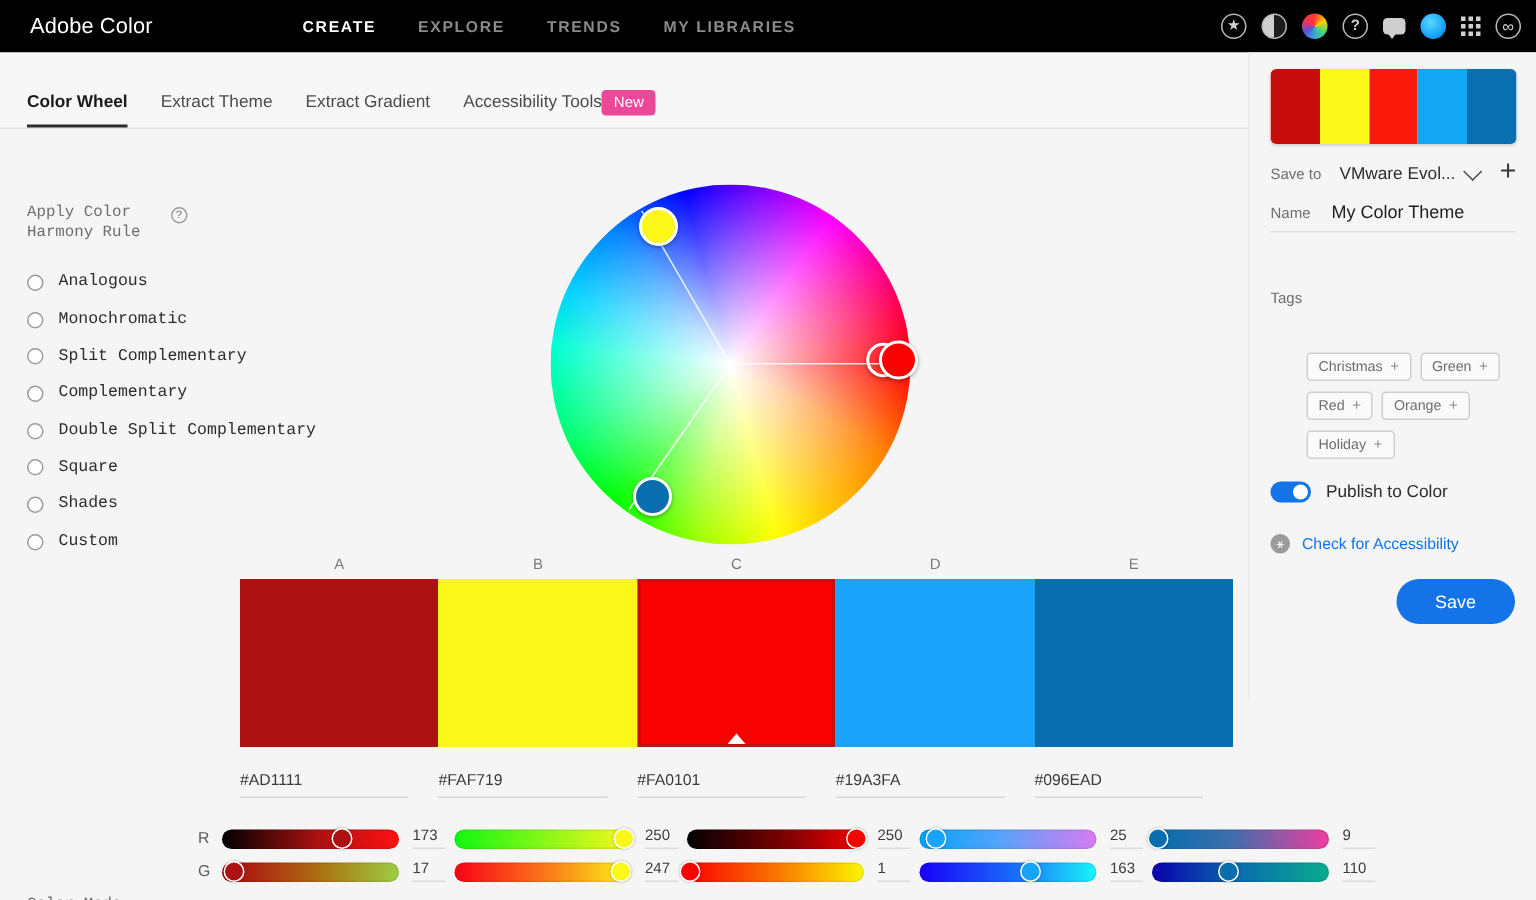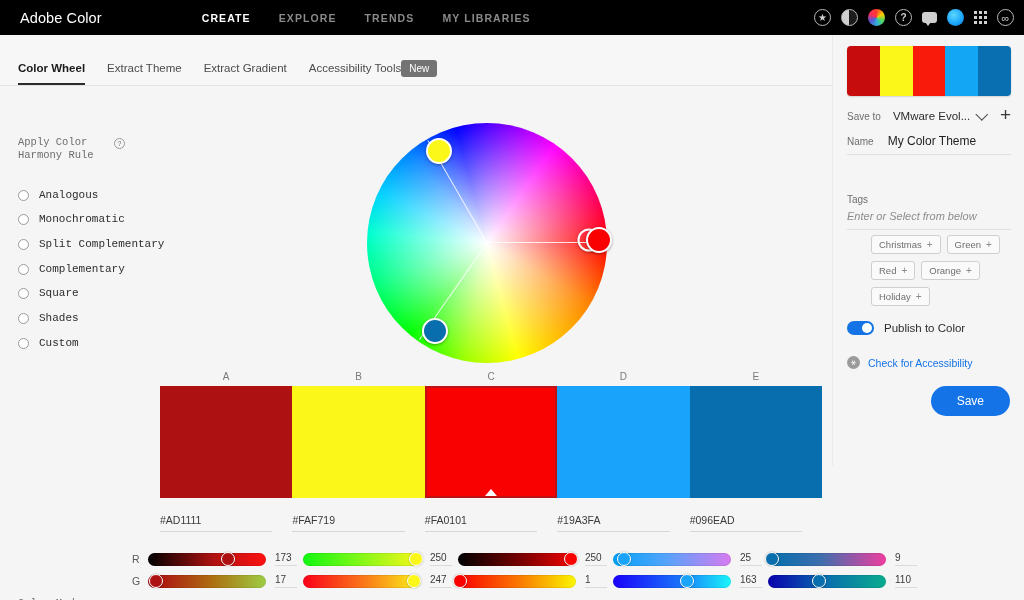--- a/index.html
+++ b/index.html
@@ -91,21 +91,21 @@
   .tab {
     font-size: 11.5px; color: #4b4b4b; padding-bottom: 11px;
     cursor: pointer; white-space: nowrap; position: relative;
   }
   .tab.active { color: #1a1a1a; font-weight: bold; }
   .tab.active::after {
     content: ""; position: absolute; left: 0; right: 0; bottom: 0;
     height: 2px; background: #2c2c2c;
   }
   #newbadge {
-    background: #737373; color: #ffffff; font-size: 10px;
+    background: #ec4899; color: #ffffff; font-size: 10px;
     padding: 3px 8px; border-radius: 3px; margin-bottom: 8px;
     align-self: flex-end; cursor: pointer; font-weight: normal;
   }
 
   
   #leftpanel {
     position: absolute; top: 102px; left: 0;
     width: 160px; height: 514px; font-family: Liberation Mono, monospace;
   }
   #harmony-label {
@@ -114,21 +114,21 @@
   }
   #helpq {
     position: absolute; left: 114px; top: 36px;
     width: 11px; height: 11px; border-radius: 50%;
     border: 1px solid #9a9a9a; color: #7a7a7a;
     font-size: 7.5px; display: flex; align-items: center; justify-content: center;
     cursor: pointer;
   }
   #rulelist { margin: 14px 0 0 18px; }
   .rule {
-    display: flex; align-items: flex-end; height: 24.7px;
+    display: flex; align-items: center; height: 24.7px;
     cursor: pointer;
   }
   .radio {
     width: 11px; height: 11px; border-radius: 50%;
     border: 1.3px solid #9b9b9b; background: #ffffff;
     margin-right: 10px; flex: none; position: relative;
   }
   .rule.sel .radio {
     border-color: #1473e6; background: #1473e6;
     box-shadow: inset 0 0 0 2px #ffffff;
@@ -384,20 +384,24 @@
       <div class="rule">
         <span class="radio"></span>
         <span>Split Complementary</span>
       </div>
       <div class="rule">
         <span class="radio"></span>
         <span>Complementary</span>
       </div>
       <div class="rule">
         <span class="radio"></span>
+        <span>Double Split Complementary</span>
+      </div>
+      <div class="rule">
+        <span class="radio"></span>
         <span>Square</span>
       </div>
       <div class="rule">
         <span class="radio"></span>
         <span>Shades</span>
       </div>
       <div class="rule">
         <span class="radio"></span>
         <span>Custom</span>
       </div>
@@ -539,21 +543,20 @@
     <span id="chev"></span>
     <span id="plusbtn">+</span>
   </div>
 
   <div id="namerow">
     <span class="fieldlabel">Name</span>
     <span id="name-value">My Color Theme</span>
   </div>
 
   <div id="tagslabel">Tags</div>
-  <div id="tagsinput">Enter or Select from below</div>
   <div id="tagchips">
       <div class="chip">
         <span>Christmas</span>
         <i>+</i>
       </div>
       <div class="chip">
         <span>Green</span>
         <i>+</i>
       </div>
       <div class="chip">

